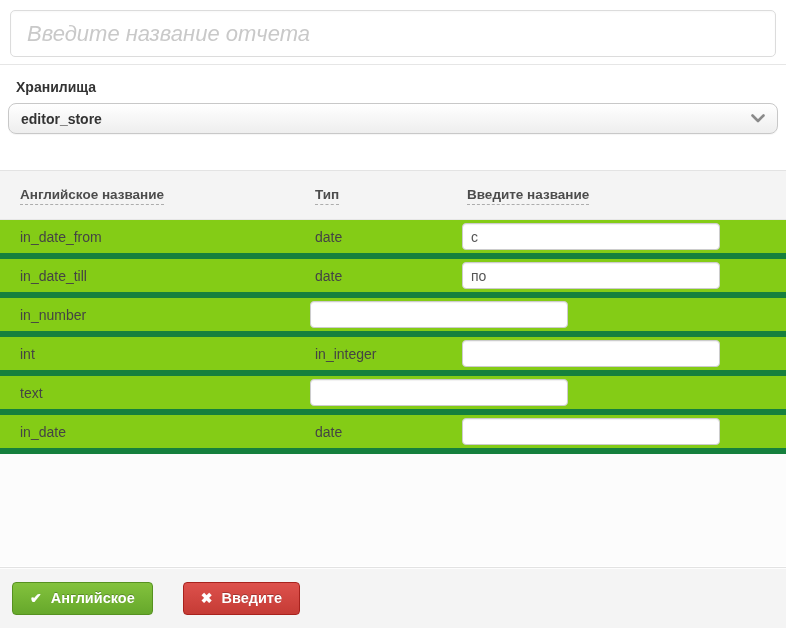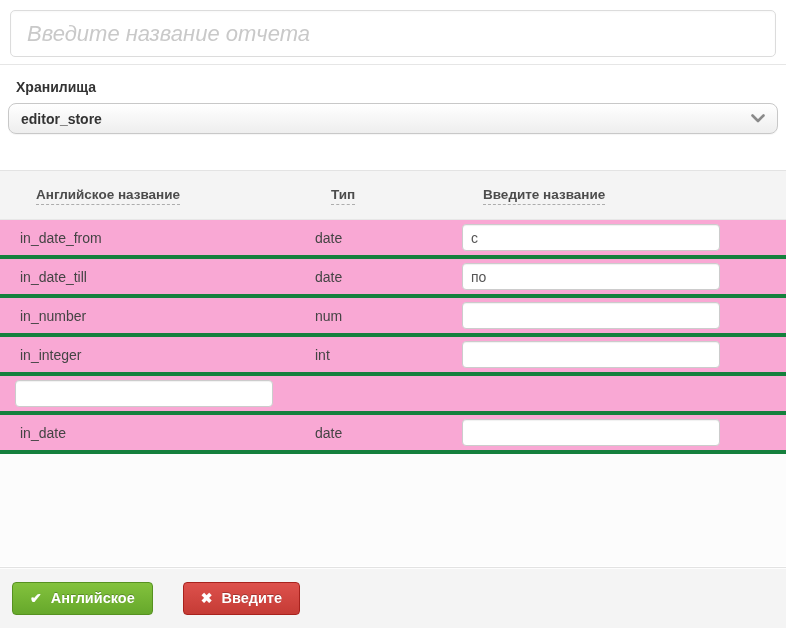--- a/index.html
+++ b/index.html
@@ -68,34 +68,34 @@
     display: grid;
     grid-template-columns: 295px 152px 1fr;
     align-items: center;
   }
   .t-head {
     height: 50px;
     background: #f4f4f4;
     border-top: 1px solid #e3e3e3;
     border-bottom: 1px solid #e7e7e7;
   }
-  .t-head .cell { padding-left: 36px; }
+  .t-head .cell { padding-left: 20px; }
   .th-link {
     font-size: 13.5px;
     font-weight: bold;
     color: #4c4c4c;
     border-bottom: 1px dashed #adadad;
     padding-bottom: 2px;
     cursor: pointer;
     display: inline-block;
   }
   .t-body-row {
     height: 39px;
-    background: #f9a8d4;
-    border-bottom: 4px solid #15803d;
+    background: #84cc16;
+    border-bottom: 6px solid #15803d;
     font-size: 14px;
     color: #444;
   }
   .t-body-row .cell { padding-left: 20px; }
   .cell-input-wrap { padding-left: 15px; }
   .row-input {
     width: 258px;
     height: 27px;
     border: 1px solid #cccccc;
     border-radius: 4px;
@@ -185,31 +185,31 @@
   </div>
 
   <div class="t-row t-body-row">
     <div class="cell">in_date_till</div>
     <div class="cell">date</div>
     <div class="cell-input-wrap"><input class="row-input" type="text" value="по" style=""></div>
   </div>
 
   <div class="t-row t-body-row">
     <div class="cell">in_number</div>
-    <div class="cell">num</div>
-    <div class="cell-input-wrap"><input class="row-input" type="text" value="" style=""></div>
-  </div>
-
-  <div class="t-row t-body-row">
+    <div class="cell-input-wrap"><input class="row-input" type="text" value="" style=""></div>
+  </div>
+
+  <div class="t-row t-body-row">
+    <div class="cell">int</div>
     <div class="cell">in_integer</div>
-    <div class="cell">int</div>
-    <div class="cell-input-wrap"><input class="row-input" type="text" value="" style=""></div>
-  </div>
-
-  <div class="t-row t-body-row">
+    <div class="cell-input-wrap"><input class="row-input" type="text" value="" style=""></div>
+  </div>
+
+  <div class="t-row t-body-row">
+    <div class="cell">text</div>
     <div class="cell-input-wrap"><input class="row-input" type="text" value="" style=""></div>
   </div>
 
   <div class="t-row t-body-row">
     <div class="cell">in_date</div>
     <div class="cell">date</div>
     <div class="cell-input-wrap"><input class="row-input" type="text" value="" style=""></div>
   </div>
 </div>
 

